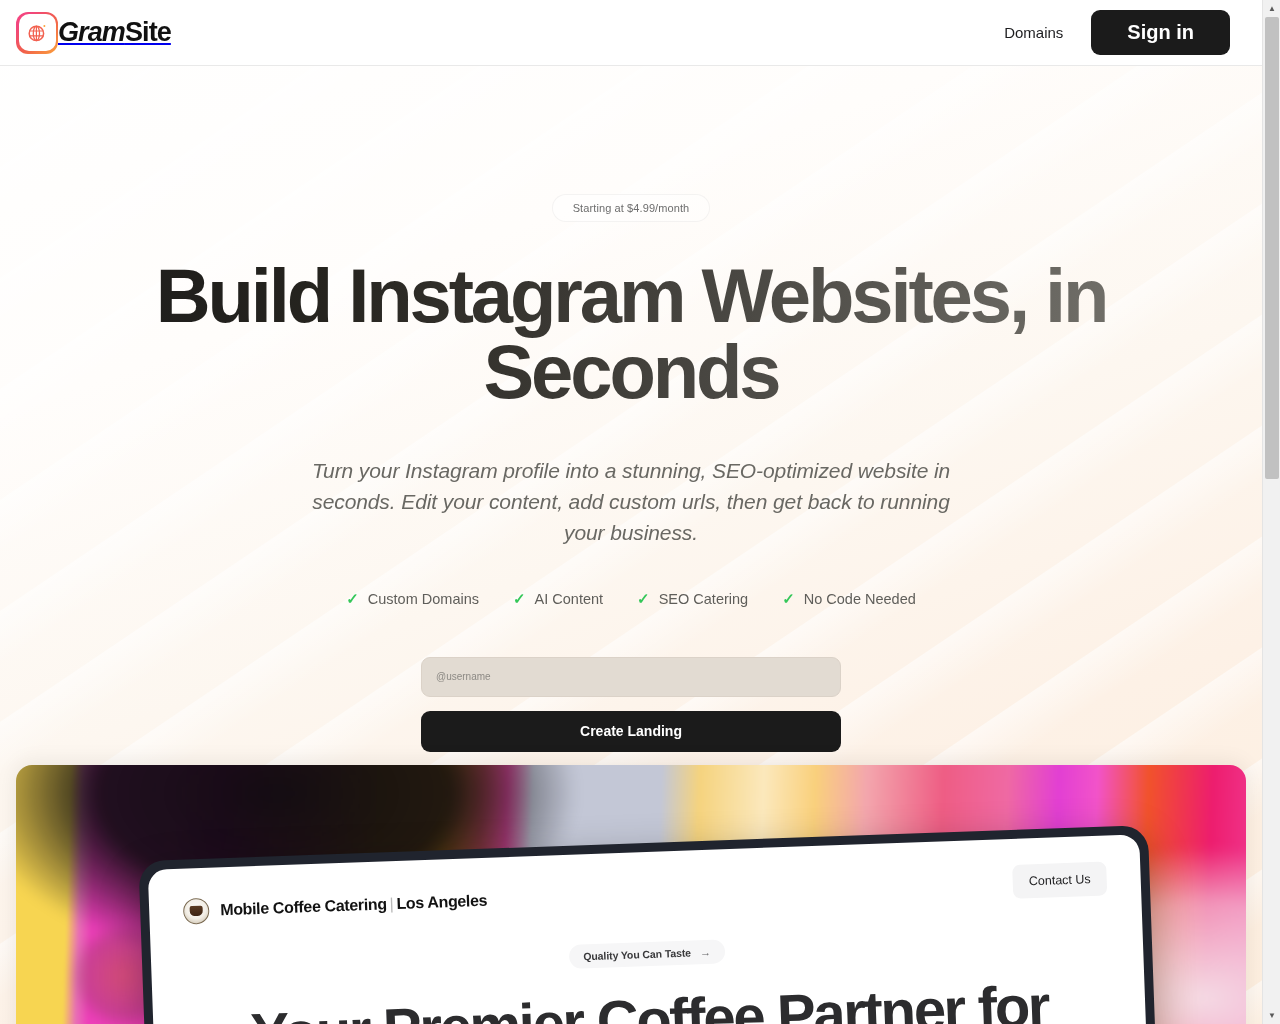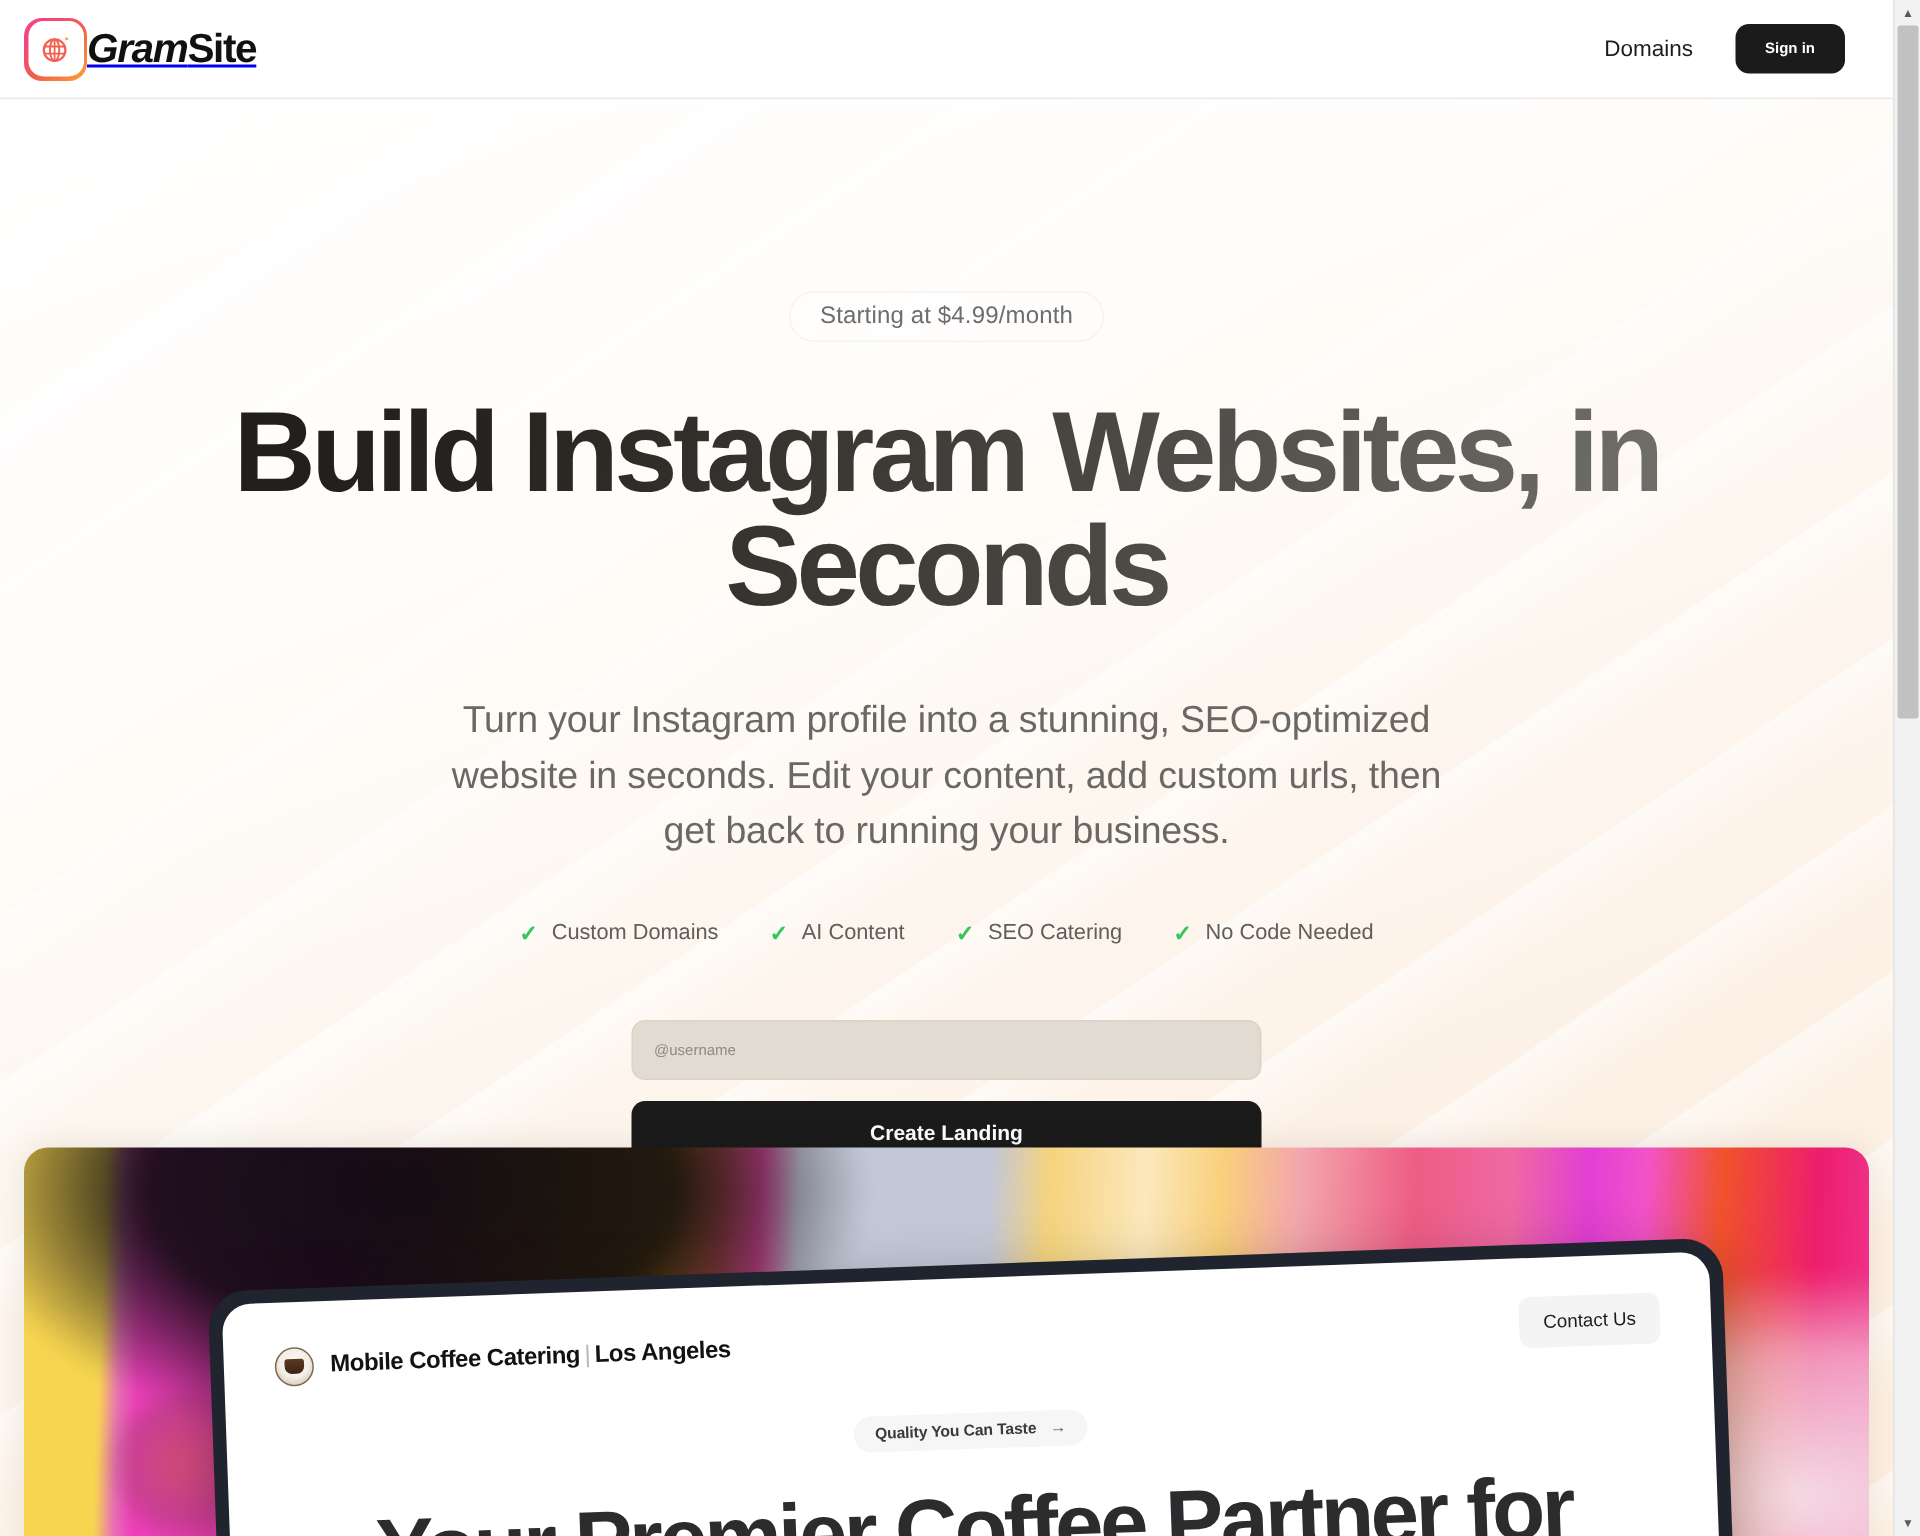--- a/index.html
+++ b/index.html
@@ -84,40 +84,40 @@
     font-size: 15px;
     color: #1d1d1f;
     text-decoration: none;
     padding: 8px 10px;
     margin-right: 18px;
   }
 
   .signin-btn {
     background: #1b1b1b;
     color: #ffffff;
-    font-size: 10px;
+    font-size: 20px;
     font-weight: 600;
     border: none;
     border-radius: 9px;
-    padding: 11px 20px;
+    padding: 11px 36px;
     cursor: pointer;
     font-family: inherit;
   }
 
   
   .hero {
     position: relative;
     z-index: 2;
     text-align: center;
     padding-top: 128px;
   }
 
   .price-badge {
     display: inline-block;
-    font-size: 16px;
+    font-size: 11px;
     color: #6d6d6d;
     letter-spacing: .1px;
     padding: 7px 20px;
     border-radius: 999px;
     border: 1px solid rgba(0,0,0,.045);
     background: rgba(255,255,255,.42);
   }
 
   .headline {
     margin-top: 36px;
@@ -129,24 +129,25 @@
     -webkit-background-clip: text;
     background-clip: text;
     color: transparent;
     -webkit-text-fill-color: transparent;
     padding: 0 40px;
   }
 
   .subhead {
     margin: 46px auto 0;
     max-width: 660px;
-    font-size: 25px;
+    font-size: 21px;
     line-height: 1.47;
     color: #696863;
     letter-spacing: -0.1px;
+    font-style: italic;
   }
 
   .features {
     margin-top: 42px;
     display: flex;
     justify-content: center;
     gap: 34px;
     flex-wrap: wrap;
   }
   .feature {

